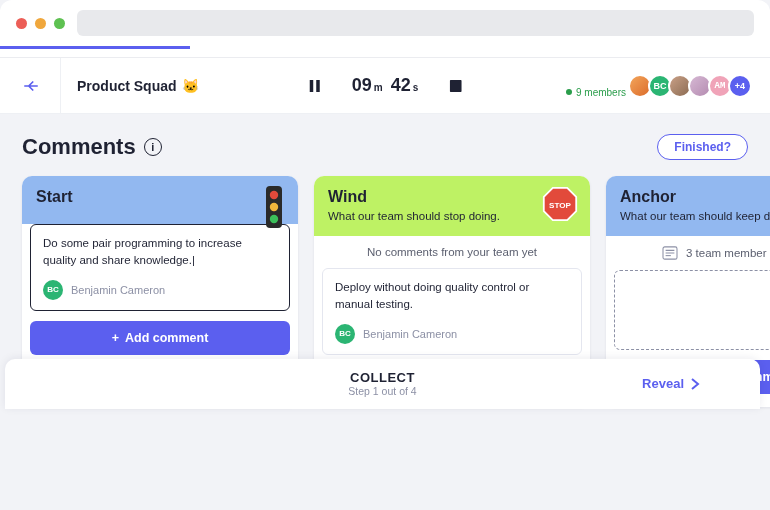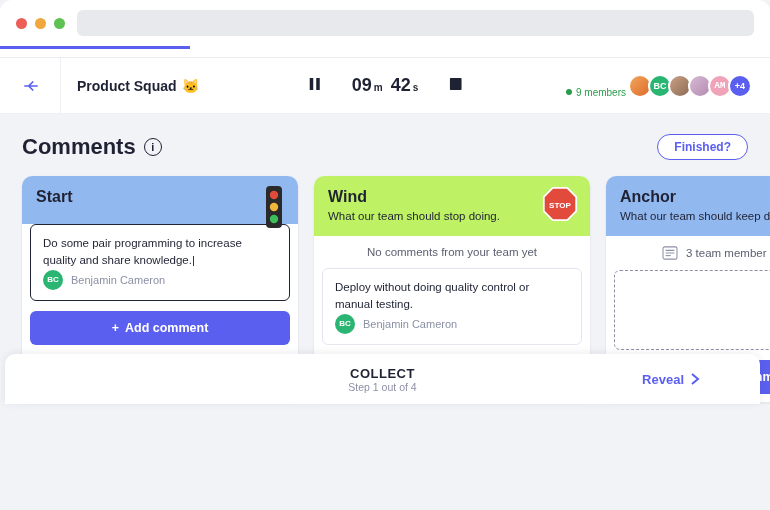--- a/index.html
+++ b/index.html
@@ -17,21 +17,21 @@
 
 .tabs-strip { height: 12px; background: #fff; border-bottom: 1px solid #ebecf0; position: relative; }
 .tabs-strip::before { content: ""; position: absolute; left: 0; top: 0; width: 190px; height: 3px; background: #5b5fef; }
 
 .topbar { background: #fff; height: 56px; display: flex; align-items: center; padding: 0 18px; border-bottom: 1px solid #eef0f4; }
 .back-btn { width: 26px; height: 26px; display: flex; align-items: center; justify-content: center; cursor: pointer; }
 .back-btn svg { stroke: #5b5fef; }
 .divider { width: 1px; height: 56px; background: #eef0f4; margin: 0 16px; }
 .team-name { font-size: 14px; font-weight: 600; color: #1f2233; display: flex; align-items: center; gap: 6px; }
 .emoji { font-size: 14px; }
-.timer-wrap { position: absolute; left: 50%; transform: translateX(-50%); display: flex; gap: 28px; }
+.timer-wrap { position: absolute; left: 50%; transform: translateX(-50%); display: flex; align-items: center; gap: 28px; }
 .icon-btn { width: 18px; height: 18px; display: flex; align-items: center; justify-content: center; cursor: pointer; }
 .timer-text { font-size: 18px; font-weight: 700; color: #1f2233; display: flex; align-items: baseline; gap: 2px; }
 .timer-text .unit { font-size: 10px; font-weight: 600; }
 .members-wrap { margin-left: auto; display: flex; flex-direction: row; align-items: flex-end; gap: 2px; }
 .members-label { font-size: 10px; color: #2a9d4b; display: flex; align-items: center; gap: 4px; }
 .members-label::before { content: ""; width: 6px; height: 6px; border-radius: 50%; background: #2a9d4b; }
 .avatars { display: flex; }
 .avatar { width: 24px; height: 24px; border-radius: 50%; margin-left: -4px; border: 2px solid #fff; display: flex; align-items: center; justify-content: center; font-size: 9px; font-weight: 700; color: #fff; }
 .avatar:first-child { margin-left: 0; }
 .av-1 { background: linear-gradient(135deg,#f3a55b,#db6b2a); }
@@ -52,21 +52,21 @@
 .col-head.stop { background: #bef264; }
 .col-title { font-size: 16px; font-weight: 700; color: #1f2233; margin-bottom: 4px; }
 .col-sub { font-size: 11.5px; color: #1f2233; }
 .col-icon { position: absolute; right: 12px; top: 10px; }
 .col-meta { padding: 10px 14px; font-size: 11.5px; color: #5c6070; display: flex; align-items: center; justify-content: center; gap: 8px; }
 .col-meta-left { justify-content: flex-start; padding-left: 56px; }
 .doc-icon { width: 16px; height: 14px; }
 .card { margin: 0 8px 10px; border: 1.6px solid #1f2233; border-radius: 6px; padding: 10px 12px; }
 .card.plain { border: 1px solid #e4e6ef; }
 .card.dashed { border: 1.5px dashed #8c90a5; height: 80px; margin: 0 8px 10px; }
-.card-text { font-size: 11.5px; color: #1f2233; line-height: 1.5; }
+.card-text { font-size: 11.5px; color: #1f2233; line-height: 1.5; margin-bottom: 10px; }
 .card-user { display: flex; align-items: center; gap: 8px; }
 .card-avatar { width: 20px; height: 20px; border-radius: 50%; background: #2bb573; color: #fff; font-size: 8px; font-weight: 700; display: flex; align-items: center; justify-content: center; }
 .card-name { font-size: 11px; color: #8c90a5; }
 .add-btn { margin: 0 8px 8px; padding: 10px; background: #5b5fef; color: #fff; font-size: 12.5px; font-weight: 700; border-radius: 6px; display: flex; align-items: center; justify-content: center; gap: 6px; cursor: pointer; }
 
 .bottom-bar { position: absolute; bottom: 0; left: 5px; right: 10px; height: 50px; background: #fff; border-radius: 10px 10px 0 0; box-shadow: 0 -1px 8px rgba(20,24,60,0.08); display: flex; align-items: center; justify-content: center; }
 .stage-center { text-align: center; }
 .stage-title { font-size: 13px; font-weight: 800; letter-spacing: 0.5px; color: #1f2233; }
 .stage-sub { font-size: 10.5px; color: #8c90a5; }
 .reveal-btn { position: absolute; right: 60px; display: flex; align-items: center; gap: 6px; color: #5b5fef; font-size: 13px; font-weight: 600; cursor: pointer; }

